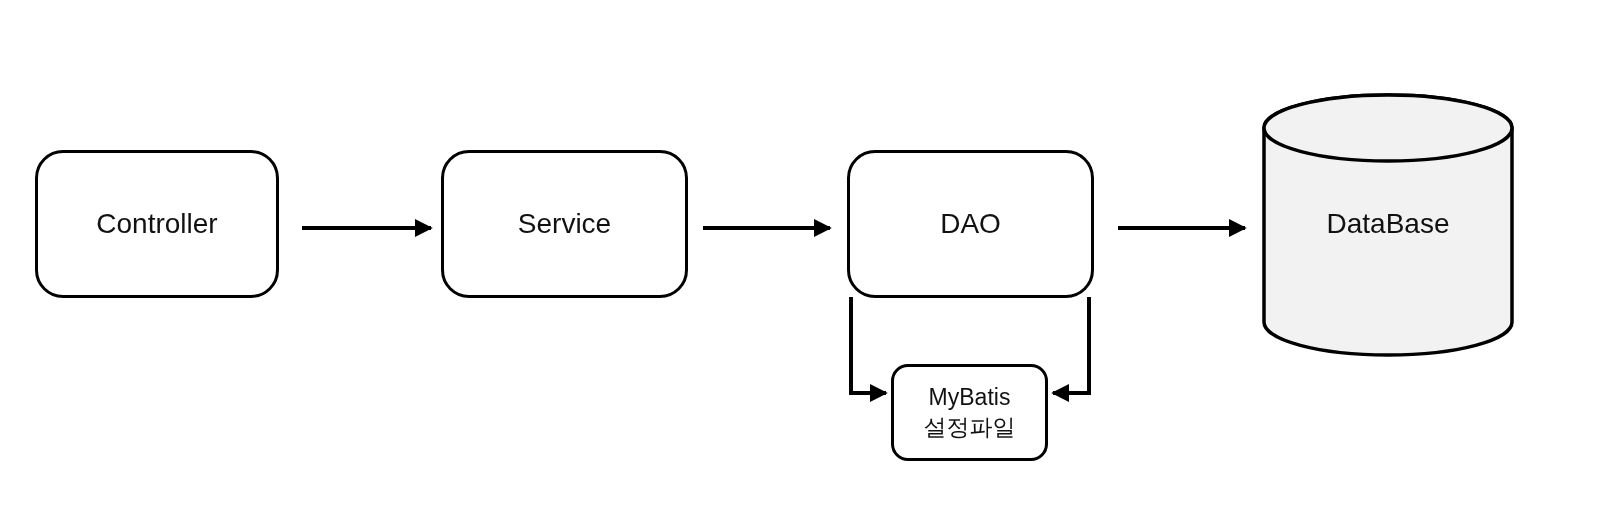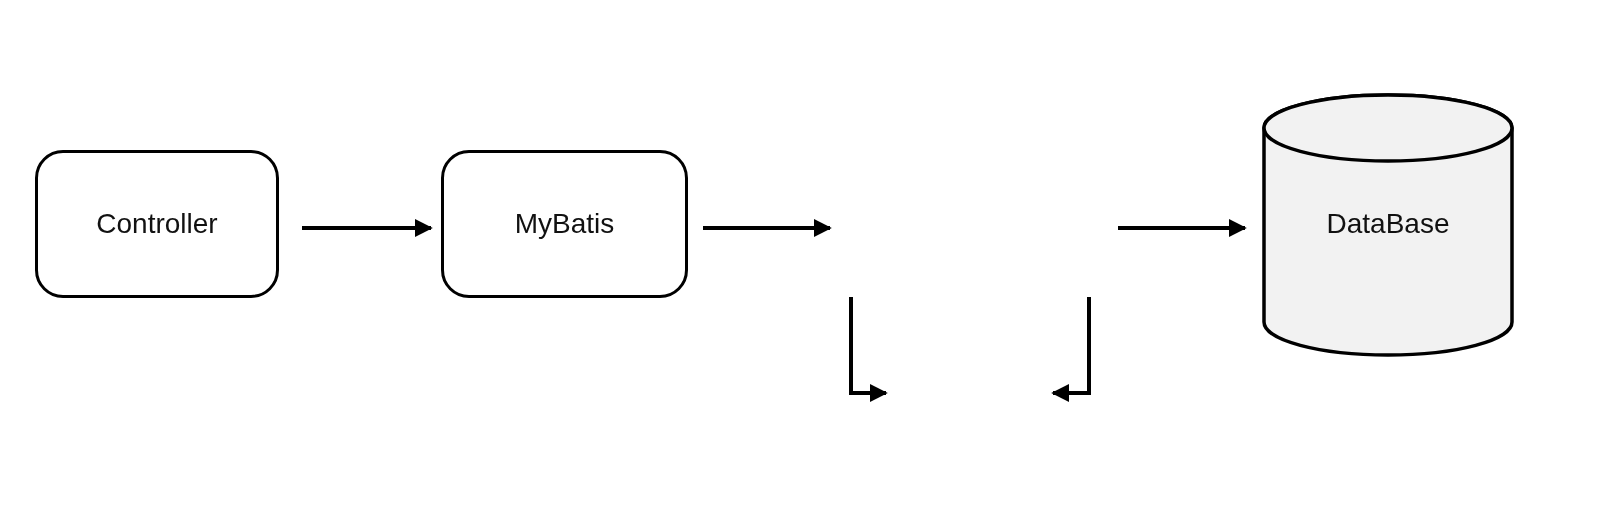--- a/index.html
+++ b/index.html
@@ -77,22 +77,29 @@
 
     <path d="M 851 297 L 851 393 L 886 393" stroke="#000000" stroke-width="4" fill="none" marker-end="url(#arrowhead)"></path>
     <path d="M 1089 297 L 1089 393 L 1053 393" stroke="#000000" stroke-width="4" fill="none" marker-end="url(#arrowhead)"></path>
   </svg>
 
   <div class="node box node-controller">
     <span>Controller</span>
   </div>
 
   <div class="node box node-service">
-    <span>MyBatis</span>
+    <span>Service</span>
   </div>
 
+  <div class="node box node-dao">
+    <span>DAO</span>
+  </div>
 
+  <div class="node box node-mybatis">
+    <span>MyBatis</span>
+    <span>설정파일</span>
+  </div>
 
   <div class="node node-database-label">
     <span>DataBase</span>
   </div>
 
 </div>
 
 </body></html>

